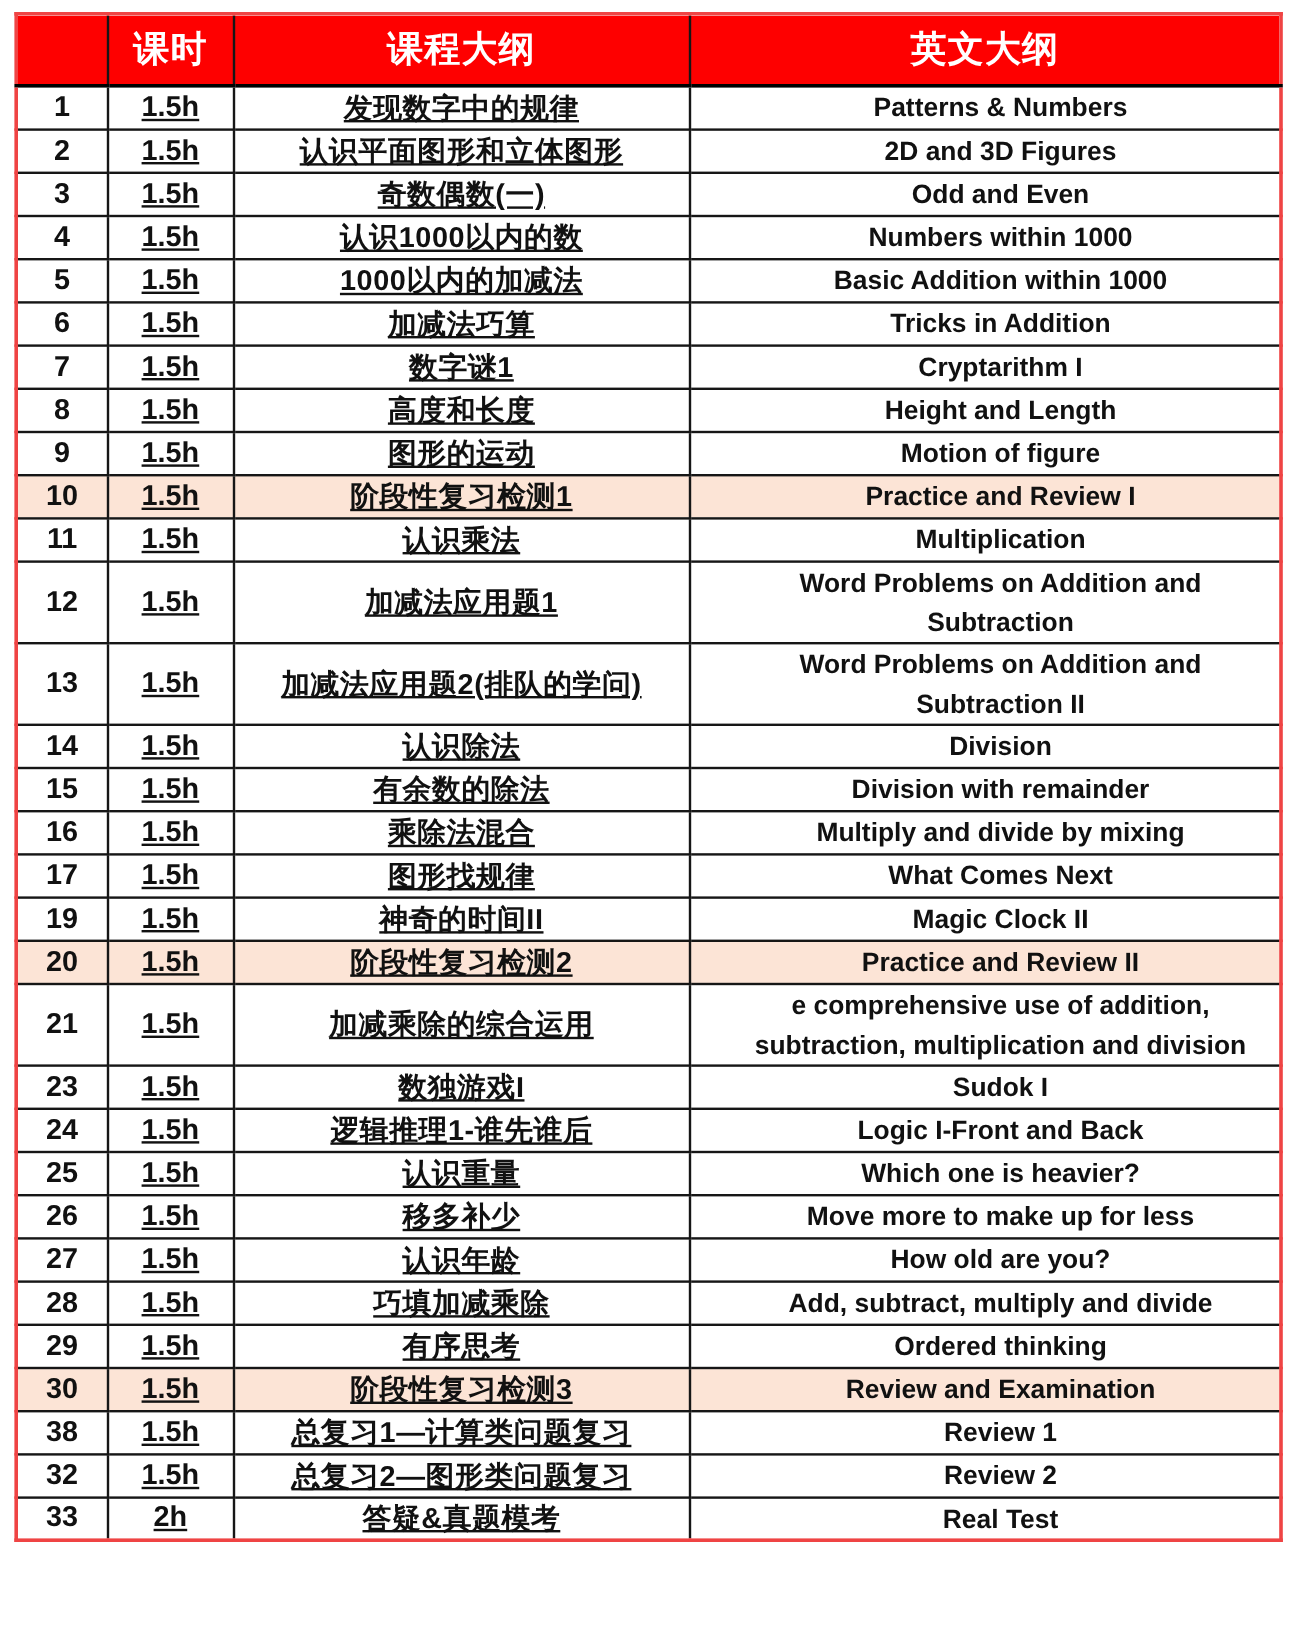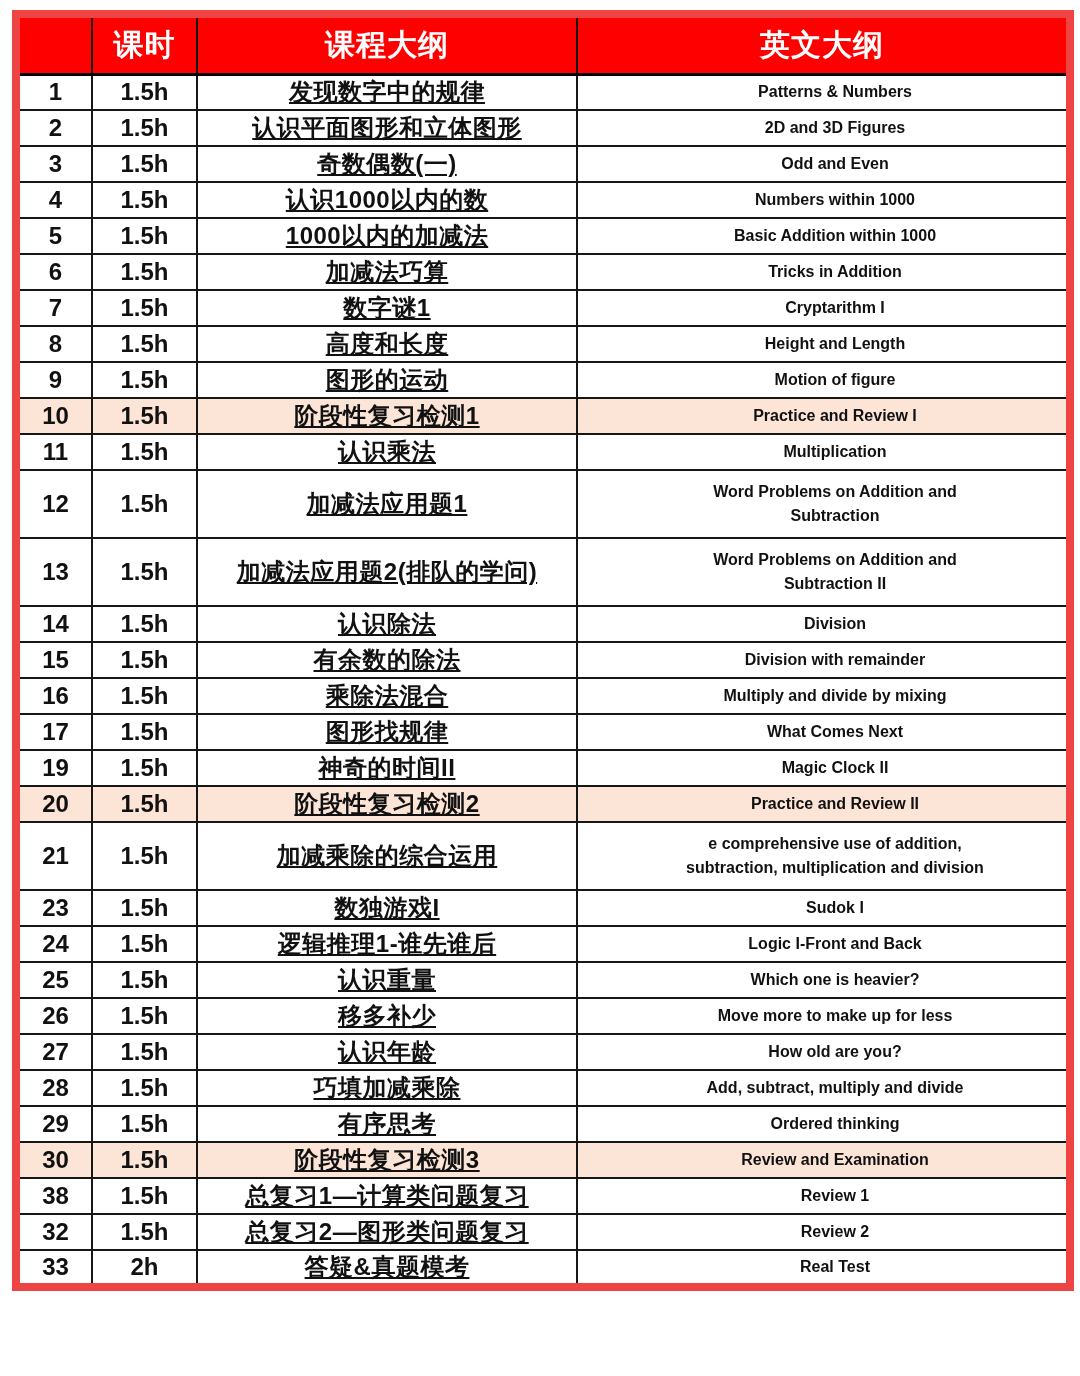--- a/index.html
+++ b/index.html
@@ -12,21 +12,21 @@
     width: 1080px;
     height: 1376px;
     box-sizing: border-box;
     padding: 10px 12px;
     background: #ffffff;
   }
   table.schedule {
     border-collapse: collapse;
     table-layout: fixed;
     width: 1054px;
-    border: 8px solid #ef4444;
+    border: 3px solid #ef4444;
   }
   col.c-no   { width: 76px;  }
   col.c-hrs  { width: 105px; }
   col.c-cn   { width: 380px; }
   col.c-en   { width: 493px; }
 
   th, td {
     border: 2px solid #161616;
     text-align: center;
     vertical-align: middle;
@@ -42,23 +42,23 @@
     color: #ffffff;
     font-size: 30px;
     border-bottom: 3px solid #000000;
     letter-spacing: 1px;
   }
   tbody tr { height: 36px; }
   tbody tr.tall { height: 68px; }
   tbody tr.highlight td { background: #fce4d6; margin-top: 18px; }
 
   td.cell-no  { font-size: 24px; }
-  td.cell-hrs { font-size: 24px; }
+  td.cell-hrs { font-size: 24px; text-decoration: underline; }
   td.cell-cn  { font-size: 24px; letter-spacing: 0.5px; text-decoration: underline; }
-  td.cell-en  { font-size: 16px; white-space: pre-line; line-height: 1.5; padding-left: 30px; }
+  td.cell-en  { font-size: 22px; white-space: pre-line; line-height: 1.5; padding-left: 30px; }
 </style>
 </head>
 <body>
 
 <div class="page">
   <table class="schedule">
     <colgroup>
       <col class="c-no">
         <col class="c-hrs">
         <col class="c-cn">

